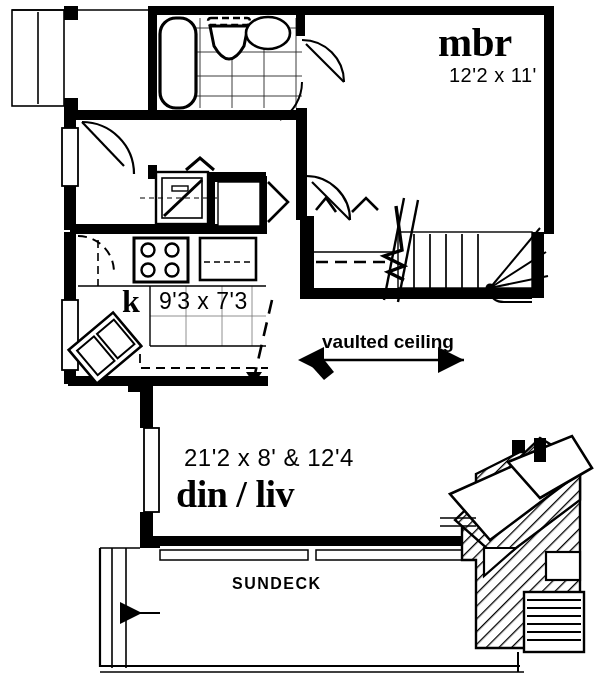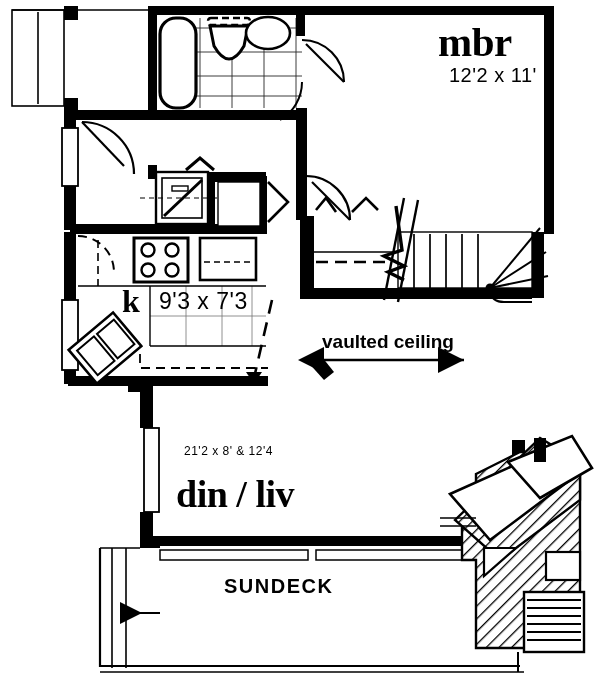--- a/index.html
+++ b/index.html
@@ -33,26 +33,26 @@
     font-weight:700;
     letter-spacing:1.5px;
   }
 
   #lbl-mbr{left:438px;top:18px;font-size:41px;}
   #lbl-mbr-dim{left:449px;top:64px;font-size:20px;}
 
   #lbl-k{left:122px;top:283px;font-size:32px;}
   #lbl-k-dim{left:159px;top:288px;font-size:23px;text-align:center;}
 
-  #lbl-dinliv-dim{left:184px;top:444px;font-size:12px;}
+  #lbl-dinliv-dim{left:184px;top:444px;font-size:24px;}
   #lbl-dinliv{left:176px;top:472px;font-size:38px;}
 
   #lbl-vaulted{left:322px;top:331px;font-size:19px;}
 
-  #lbl-sundeck{left:224px;top:575px;font-size:20px;}
+  #lbl-sundeck{left:232px;top:575px;font-size:16px;}
 </style>
 </head>
 <body>
 
 <div id="plan-root">
 
   <svg id="plan-svg" viewBox="0 0 600 700">
     <defs>
       <pattern id="hatch45" width="9" height="9" patternUnits="userSpaceOnUse" patternTransform="rotate(45)">
         <rect width="9" height="9" fill="#ffffff"></rect>

